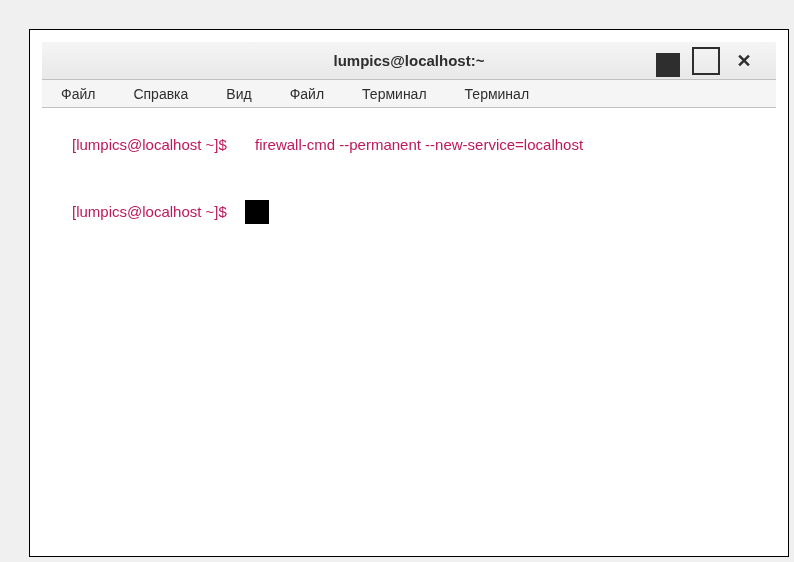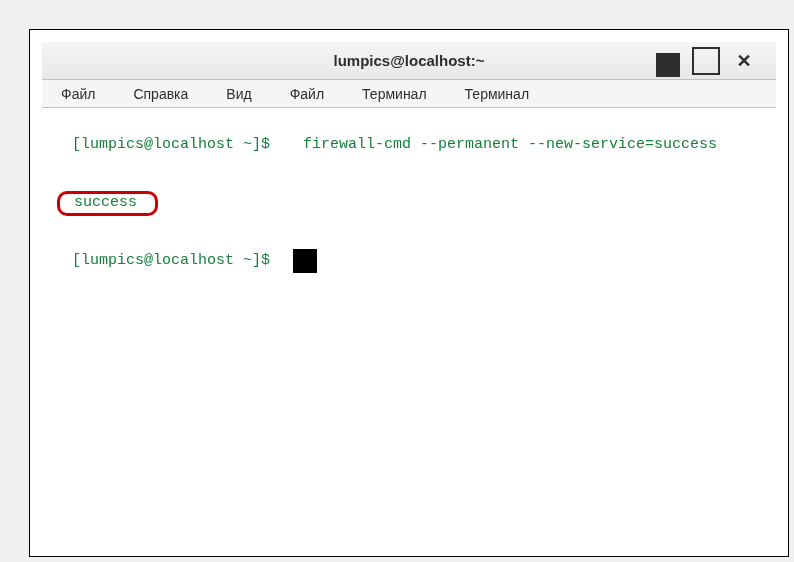--- a/index.html
+++ b/index.html
@@ -82,24 +82,24 @@
     .menu-item {
       font-size: 14px;
       color: #2e2e2e;
       padding: 3px 9px;
       cursor: pointer;
     }
     .terminal-content {
       flex: 1;
       background: #ffffff;
       padding: 4px 6px;
-      font-family: Liberation Mono, monospace;
+      font-family: Liberation Sans, sans-serif;
       font-size: 15px;
       line-height: 1.25;
-      color: #15803d;
+      color: #be185d;
       overflow: hidden;
       position: relative;
     }
     .terminal-line {
       white-space: pre;
       display: flex;
       align-items: center;
     }
     .highlight-box {
       display: inline-block;
@@ -139,17 +139,16 @@
   <div class="menubar">
     <span class="menu-item">Файл</span>
     <span class="menu-item">Справка</span>
     <span class="menu-item">Вид</span>
     <span class="menu-item">Файл</span>
     <span class="menu-item">Терминал</span>
     <span class="menu-item">Терминал</span>
   </div>
 
   <div class="terminal-content">
-    <div class="terminal-line"><span>[lumpics@localhost ~]$ </span><span>firewall-cmd --permanent --new-service=success</span></div>
-    <div class="terminal-line"><span class="highlight-box"><span>success</span></span></div>
+    <div class="terminal-line"><span>[lumpics@localhost ~]$ </span><span>firewall-cmd --permanent --new-service=localhost</span></div>
     <div class="terminal-line"><span>[lumpics@localhost ~]$ </span><span class="cursor"></span></div>
   </div>
 </div>
 
 </body></html>

